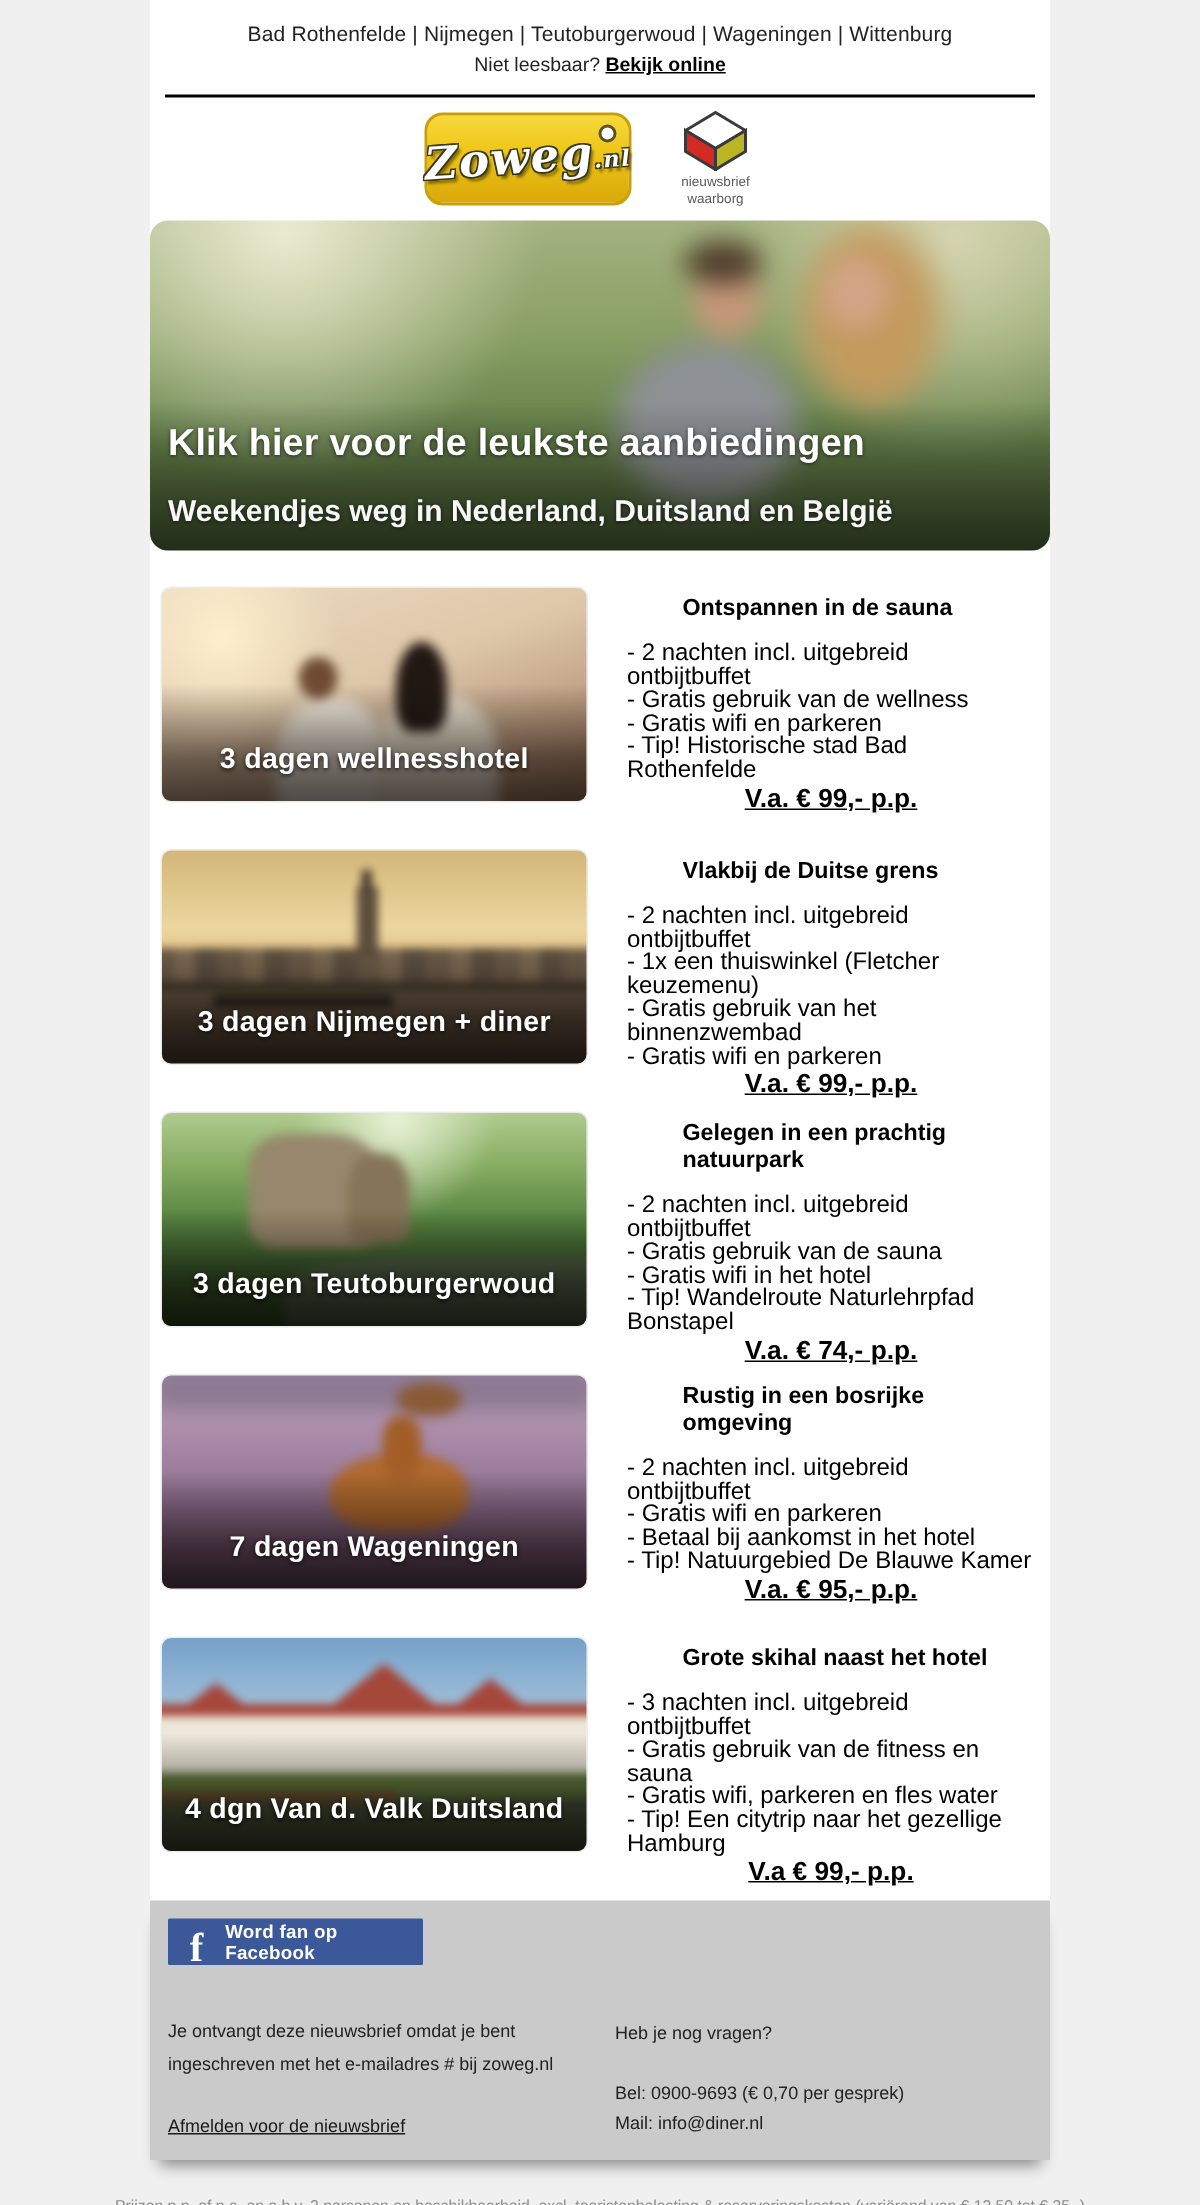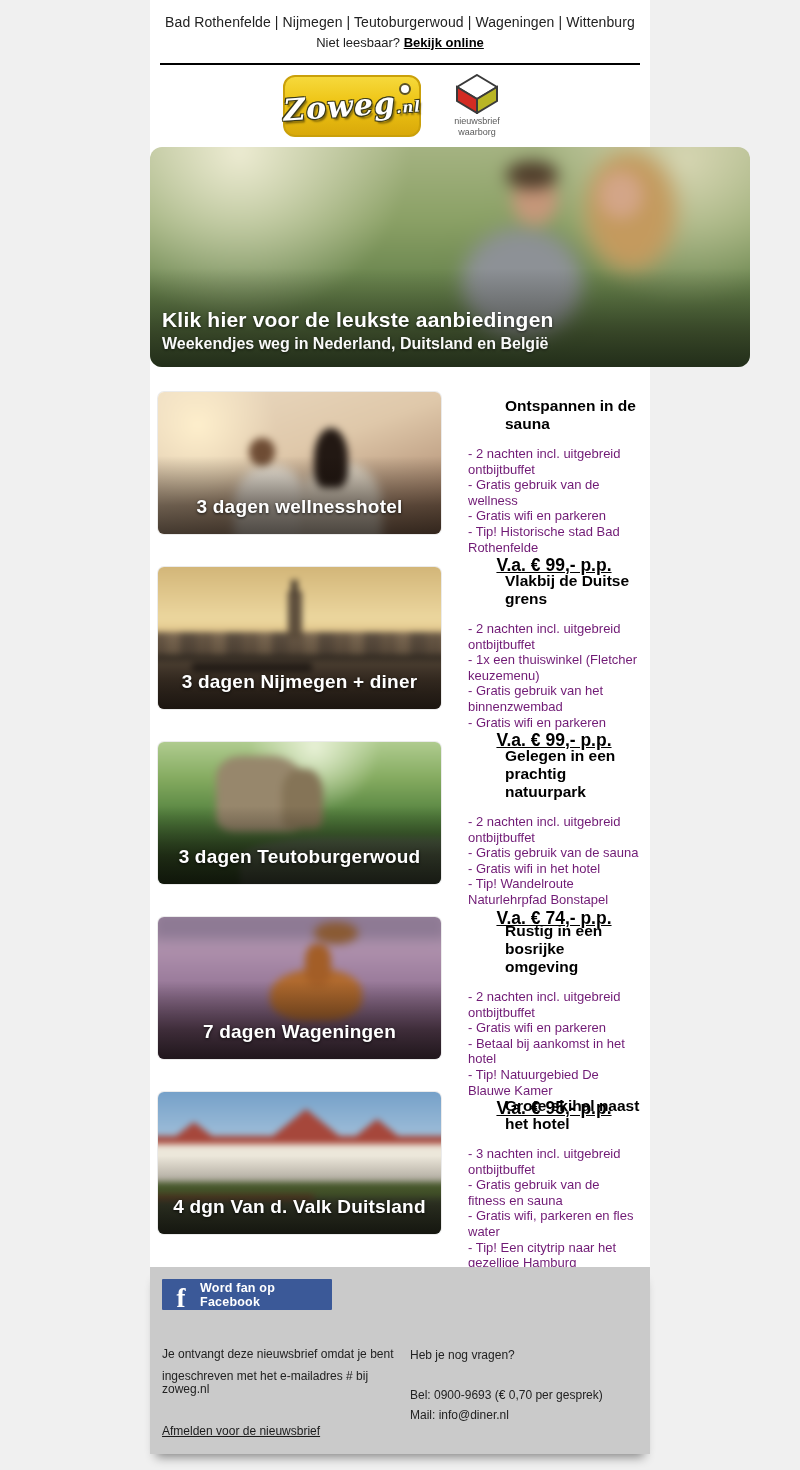--- a/index.html
+++ b/index.html
@@ -2,21 +2,21 @@
 <html><head>
 <meta charset="utf-8">
 <style>
   * { box-sizing: border-box; margin: 0; padding: 0; }
   html, body { background: #f0f0f0; }
   body {
     width: 800px; height: 1470px; margin: 0 auto;
     font-family: "Liberation Sans", sans-serif;
     color: #111; overflow: hidden;
   }
-  .email-column { width: 500px; margin: 0 auto; background: #ffffff; padding-bottom: 0; }
+  .email-column { width: 600px; margin: 0 auto; background: #ffffff; padding-bottom: 0; }
 
   
   .top-header { padding: 14px 10px 0 10px; text-align: center; }
   .dest-line { font-size: 14px; color: #222; letter-spacing: .1px; }
   .online-line { font-size: 13px; margin-top: 5px; color: #222; }
   .online-link { font-weight: bold; text-decoration: underline; color: #000; cursor: pointer; }
   .header-rule { border: none; border-top: 2px solid #000; margin: 13px 0 0 0; }
 
   
   .logo-row { display: flex; align-items: center; justify-content: center; gap: 16px; padding: 9px 0 8px 0; height: 80px; }
@@ -52,41 +52,41 @@
       linear-gradient(180deg, #a8b585 0%, #8aa065 35%, #64804a 65%, #3c5530 100%);
   }
   .blob { position: absolute; border-radius: 50%; }
   .hero-shirt { left: 52%; top: 38%; width: 120px; height: 110px; background: #8d9196; filter: blur(9px); }
   .hero-head-m { left: 60%; top: 16%; width: 46px; height: 50px; background: #c6977a; filter: blur(7px); }
   .hero-hair-m { left: 59%; top: 10%; width: 52px; height: 28px; background: #4e3c2a; filter: blur(7px); }
   .hero-head-w { left: 74%; top: 14%; width: 44px; height: 48px; background: #d3a588; filter: blur(7px); }
   .hero-hair-w { left: 72%; top: 6%; width: 90px; height: 120px; background: #c49a5e; filter: blur(10px); }
   .hero-shade { position: absolute; inset: 0; background: linear-gradient(180deg, rgba(0,0,0,0) 55%, rgba(20,20,10,.45) 85%, rgba(10,10,5,.55) 100%); }
   .hero-copy { position: absolute; left: 12px; bottom: 14px; color: #fff; text-shadow: 0 1px 3px rgba(0,0,0,.6); }
-  .hero-title { font-size: 21px; font-weight: bold; letter-spacing: .2px; }
-  .hero-sub { font-size: 16px; font-weight: bold; margin-top: 3px; opacity: .97; }
+  .hero-title { font-size: 25px; font-weight: bold; letter-spacing: .2px; }
+  .hero-sub { font-size: 20px; font-weight: bold; margin-top: 20px; opacity: .97; }
 
   
   .deals { padding-top: 25px; }
   .deal-row { display: flex; margin: 0 8px 33px 8px; height: 142px; }
   .deal-img {
     position: relative; width: 283px; height: 142px; flex: 0 0 283px;
     border-radius: 6px; overflow: hidden; cursor: pointer; box-shadow: 0 0 0 1px rgba(0,0,0,.08);
   }
   .deal-img .scene { position: absolute; inset: -8px; filter: blur(3px); }
   .shape { position: absolute; }
   .deal-shade { position: absolute; inset: 0; background: linear-gradient(180deg, rgba(0,0,0,0) 45%, rgba(15,8,4,.55) 80%, rgba(8,4,2,.7) 100%); }
   .deal-caption {
     position: absolute; left: 6px; right: 6px; bottom: 16px; text-align: center;
     color: #fff; font-size: 19px; font-weight: bold; letter-spacing: .2px;
     text-shadow: 0 1px 3px rgba(0,0,0,.75);
   }
   .deal-text { flex: 1; padding: 5px 2px 0 27px; display: flex; flex-direction: column; }
   .deal-title { font-size: 15.5px; font-weight: bold; color: #000; cursor: pointer; margin-left: 37px; }
-  .deal-bullets { margin-top: 13px; font-size: 13px; color: #701a75; line-height: 15.6px; }
+  .deal-bullets { margin-top: 13px; font-size: 16px; color: #000000; line-height: 15.6px; }
   .deal-price { margin-top: auto; padding-bottom: 14px; text-align: center; font-size: 17.5px; font-weight: bold; color: #000000; text-decoration: underline; }
 
   
   .di-0 .scene { background:
       radial-gradient(circle at 16% 26%, rgba(255,240,205,.95) 0%, rgba(255,240,205,0) 28%),
       linear-gradient(160deg, #ecdcc4 0%, #dfc8aa 45%, #b6957a 78%, #8f6e55 100%); }
   .di-0 .robe-l { left: 28%; top: 52%; width: 74px; height: 90px; border-radius: 45% 45% 20% 20%; background: #f4eee2; filter: blur(4px); }
   .di-0 .robe-r { left: 50%; top: 50%; width: 82px; height: 95px; border-radius: 45% 45% 20% 20%; background: #ece3d2; filter: blur(4px); }
   .di-0 .head-l { left: 33%; top: 34%; width: 26px; height: 28px; border-radius: 50%; background: #6e4c34; filter: blur(2px); }
   .di-0 .hair-r { left: 55%; top: 28%; width: 34px; height: 60px; border-radius: 50% 50% 30% 30%; background: #221813; filter: blur(2px); }

